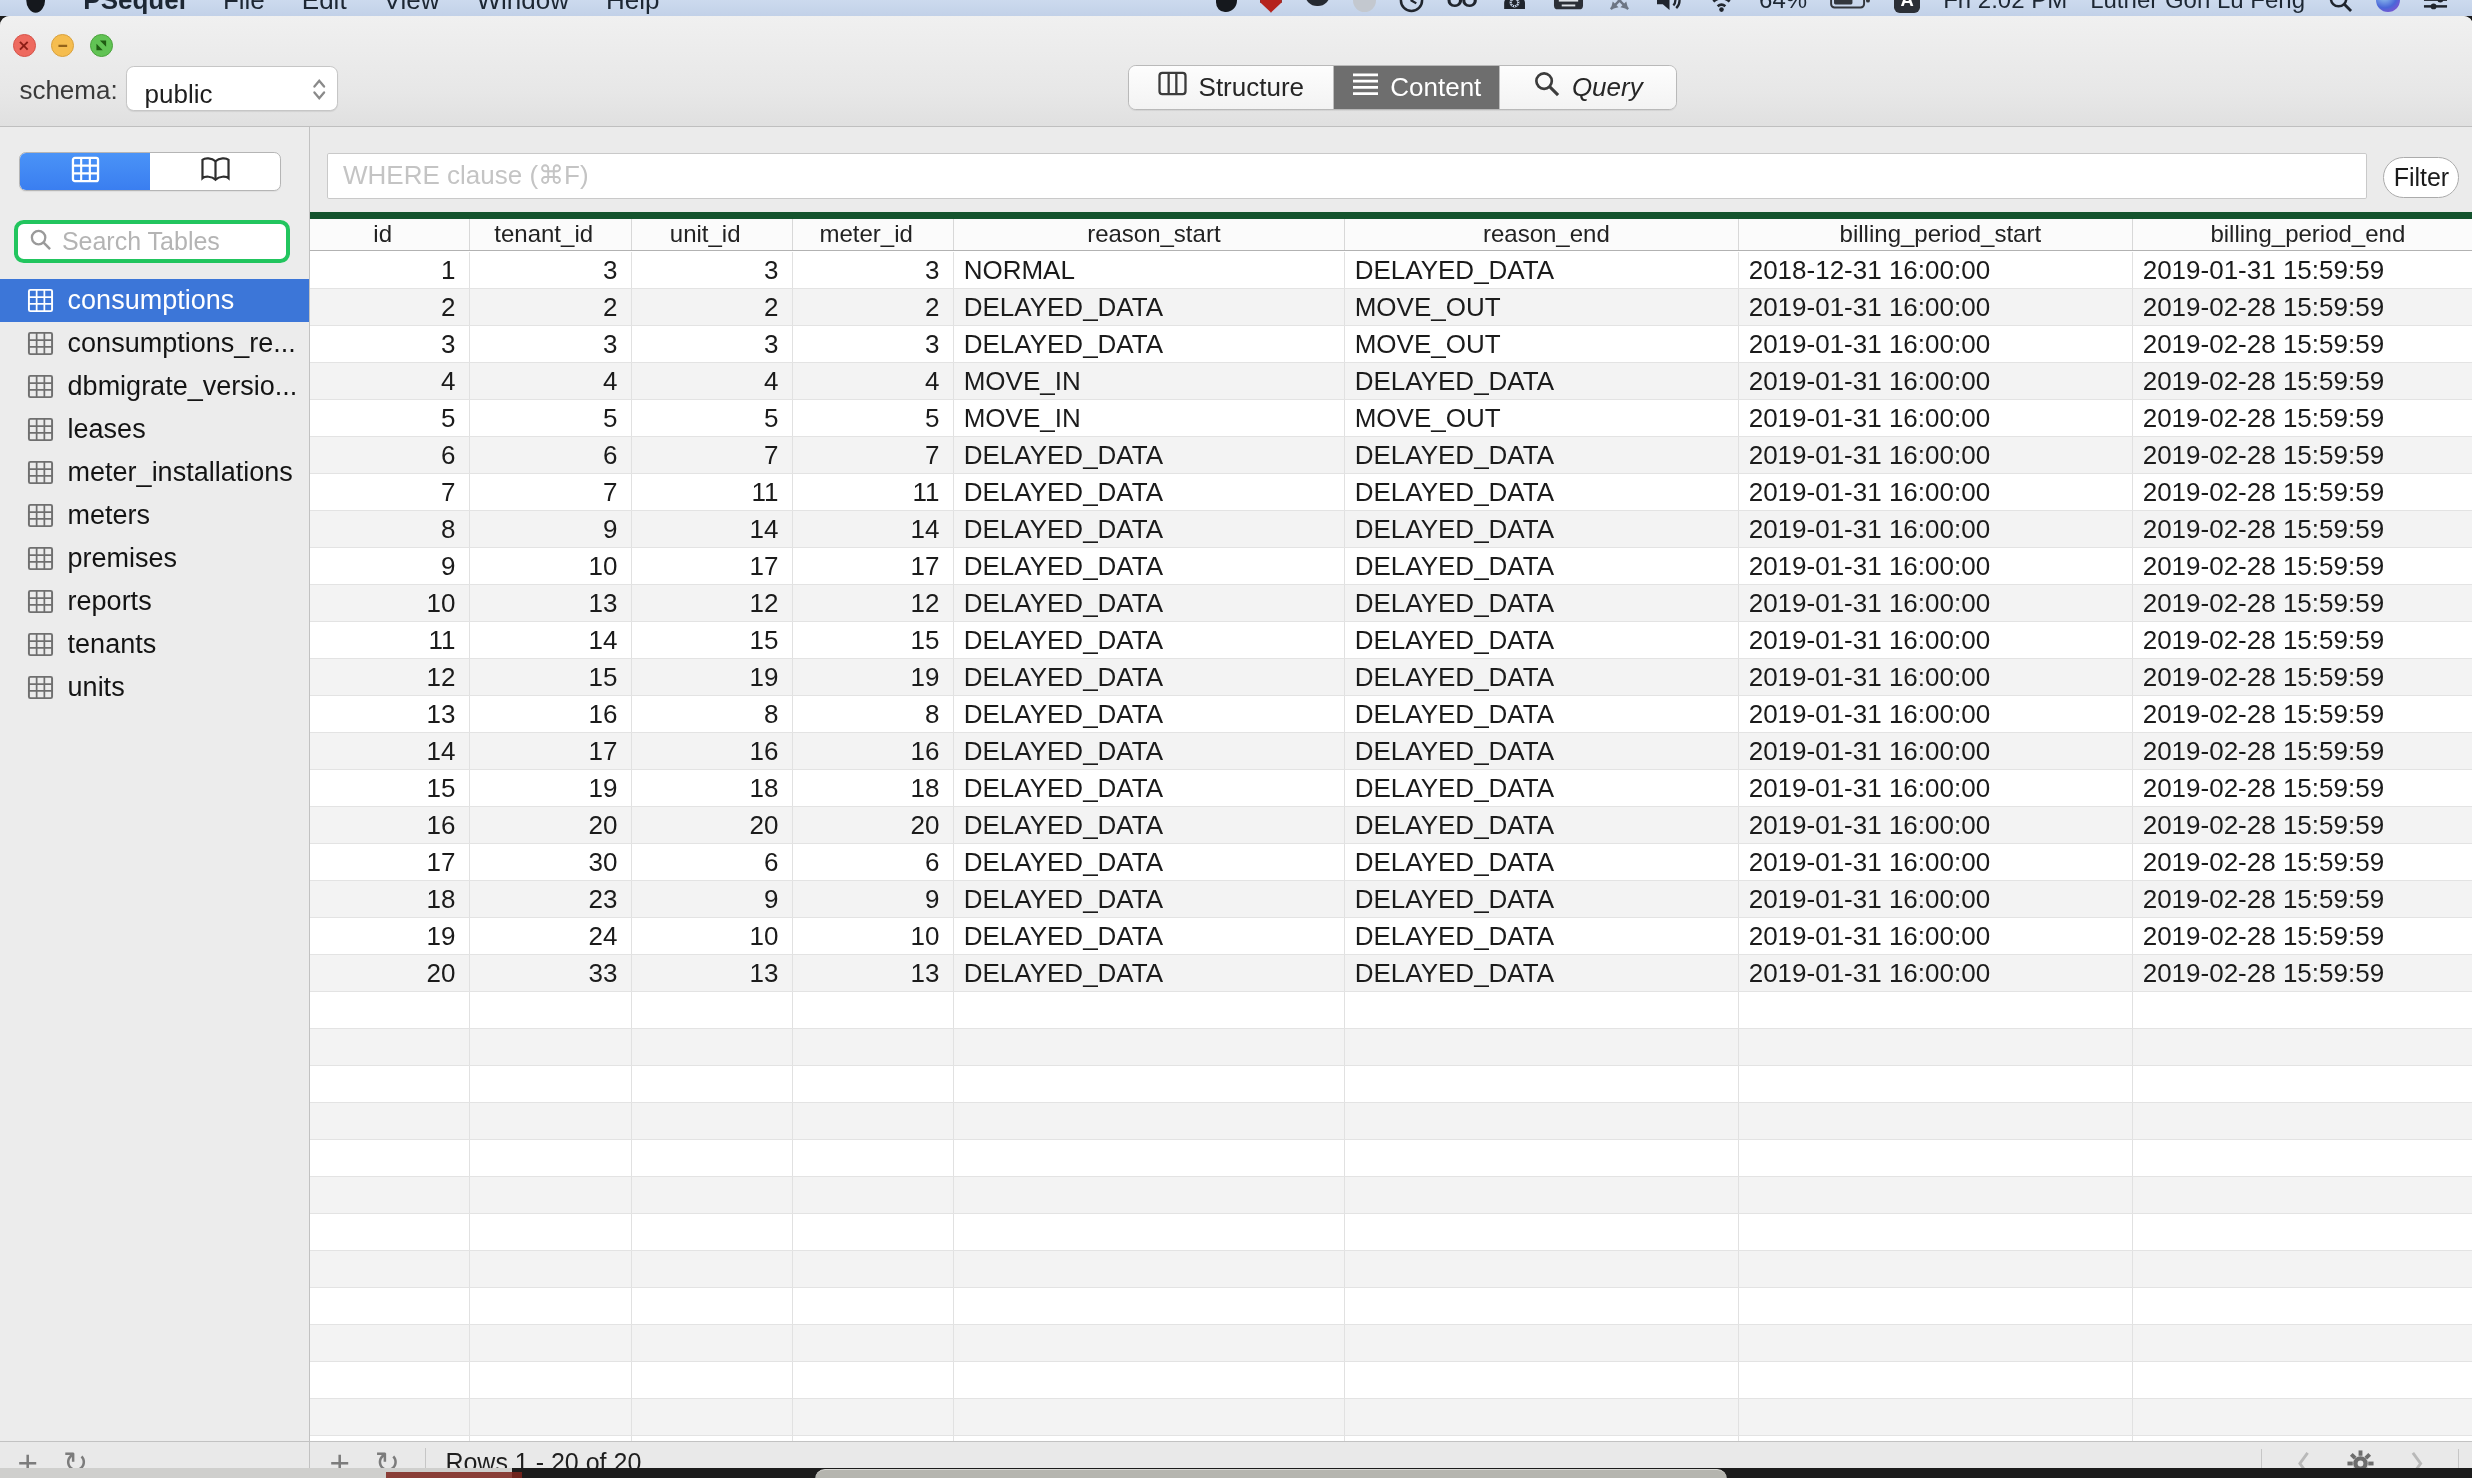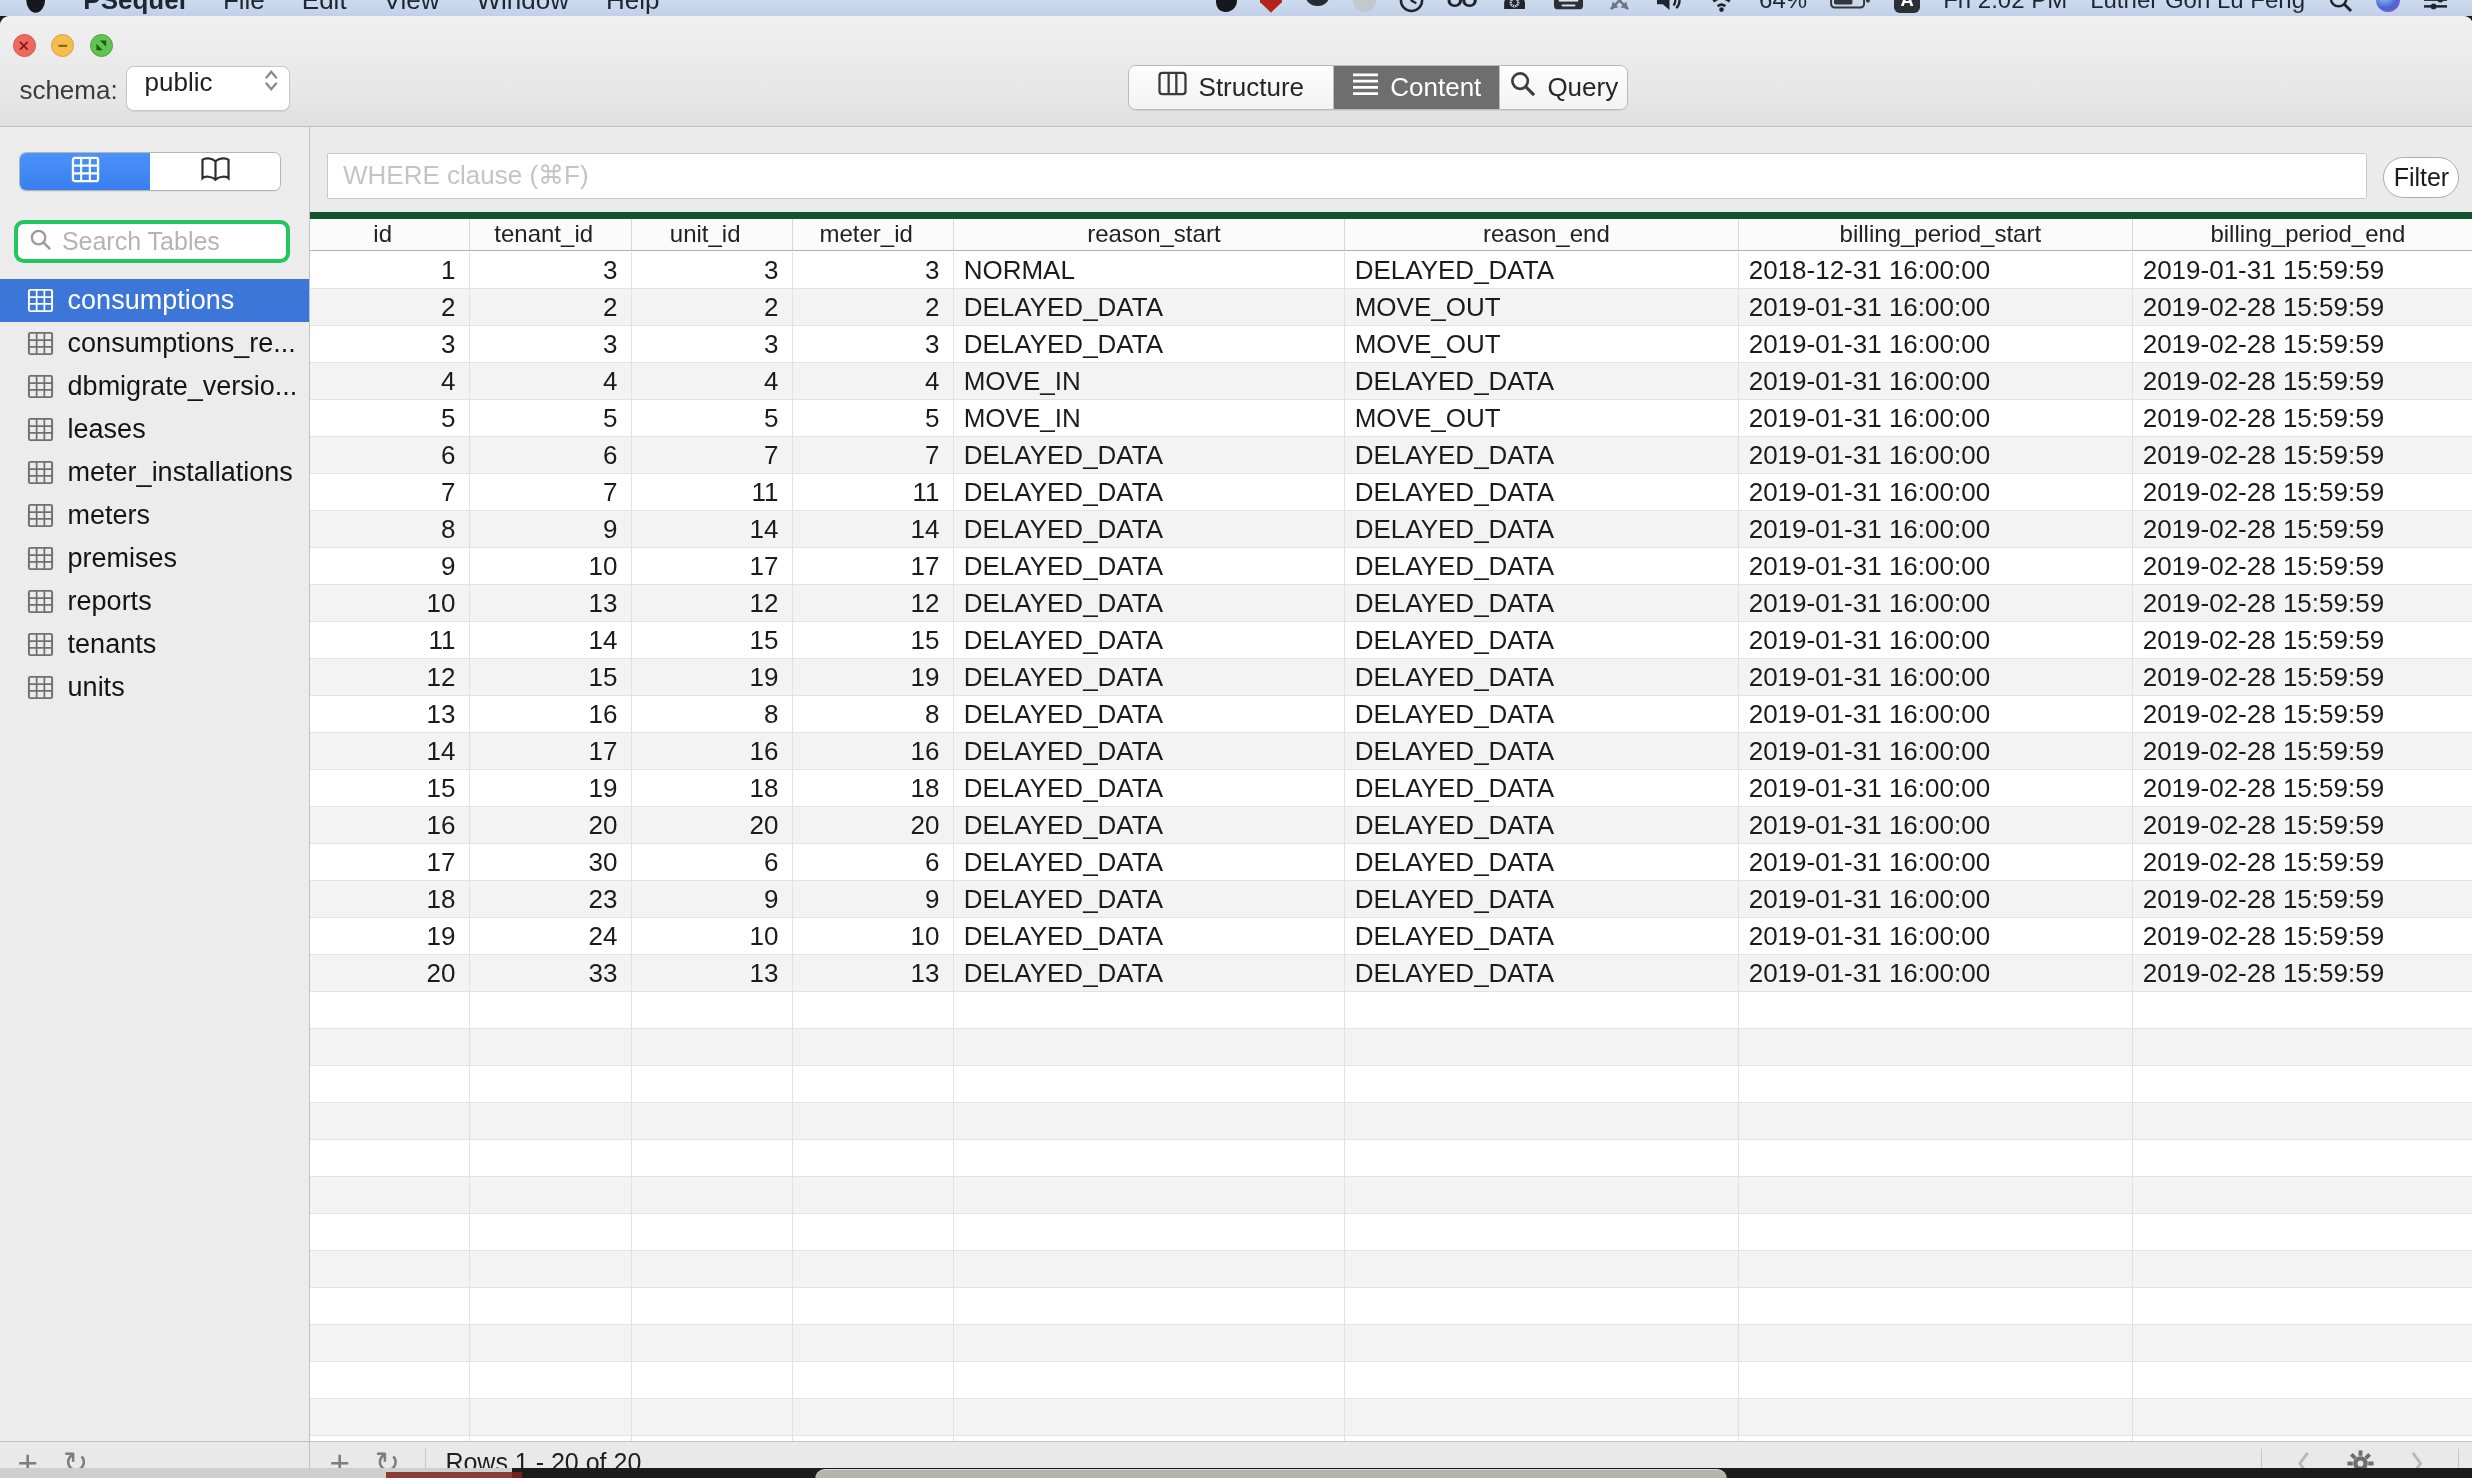--- a/index.html
+++ b/index.html
@@ -39,36 +39,36 @@
   .traffic { position:absolute; left:12.6px; top:18.4px; display:flex; column-gap:15.5px; }
   .tl { width:23px; height:23px; border-radius:50%; display:flex; align-items:center; justify-content:center; }
   .tl.red    { background:#ee6a5f; border:1px solid #d5544a; }
   .tl.yellow { background:#f5bd4f; border:1px solid #d9a13d; }
   .tl.green  { background:#61c354; border:1px solid #4aa33c; }
 
   .win-title { position:absolute; left:0; top:21.3px; width:100%; text-align:center;
                font-size:26px; color:#3e3e3e; }
 
   .schema-label { position:absolute; left:19.4px; top:59px; font-size:26px; color:#3a3a3a; }
-  .schema-select { position:absolute; left:126px; top:50px; width:164px; height:45px;
+  .schema-select { position:absolute; left:126px; top:50px; width:212px; height:45px;
                    background:#fff; border:1px solid #c6c6c6; border-radius:7.8px;
                    box-shadow:0 1px 1px rgba(0,0,0,.08);
-                   display:flex; align-items:flex-start; padding:0 9.7px 0 17.5px;
+                   display:flex; align-items:flex-end; padding:0 9.7px 0 17.5px;
                    font-size:26px; color:#1e1e1e; }
   .schema-select .sel-text { flex:1; }
 
   .tabs { position:absolute; left:1128px; top:49px; height:45px; display:flex;
           border:1px solid #b9b9b9; border-radius:7.8px; overflow:hidden;
           box-shadow:0 1px 1px rgba(0,0,0,.07); }
   .tab { display:flex; align-items:center; justify-content:center; column-gap:11.6px;
          background:linear-gradient(#fdfdfd,#f3f3f3); color:#262626; font-size:26px;
          border-right:1px solid #bdbdbd; }
   .tab:last-child { border-right:none; }
   .tab.selected { background:#6e6e6e; color:#fff; }
-  .tab.t0 { width:205px; } .tab.t1 { width:166px; } .tab.t2 { width:127px; }
+  .tab.t0 { width:205px; } .tab.t1 { width:166px; } .tab.t2 { width:176px;font-style:italic; }
 
   
   .sidebar { position:absolute; left:0; top:111px; width:309px; height:1314px; background:#ececec; }
   .vdivider { position:absolute; left:309px; top:111px; width:1px; height:1341px; background:#c2c2c2; z-index:5; }
 
   .seg { position:absolute; left:19.4px; top:25px; width:262px; height:39px; display:flex;
          border:1px solid #b5b5b5; border-radius:6.8px; overflow:hidden; background:#fff;
          box-shadow:0 1px 1px rgba(0,0,0,.06); }
   .seg-half { flex:1; display:flex; align-items:center; justify-content:center; }
   .seg-half.sel { background:linear-gradient(#4a93f7,#3a7ef0); }

